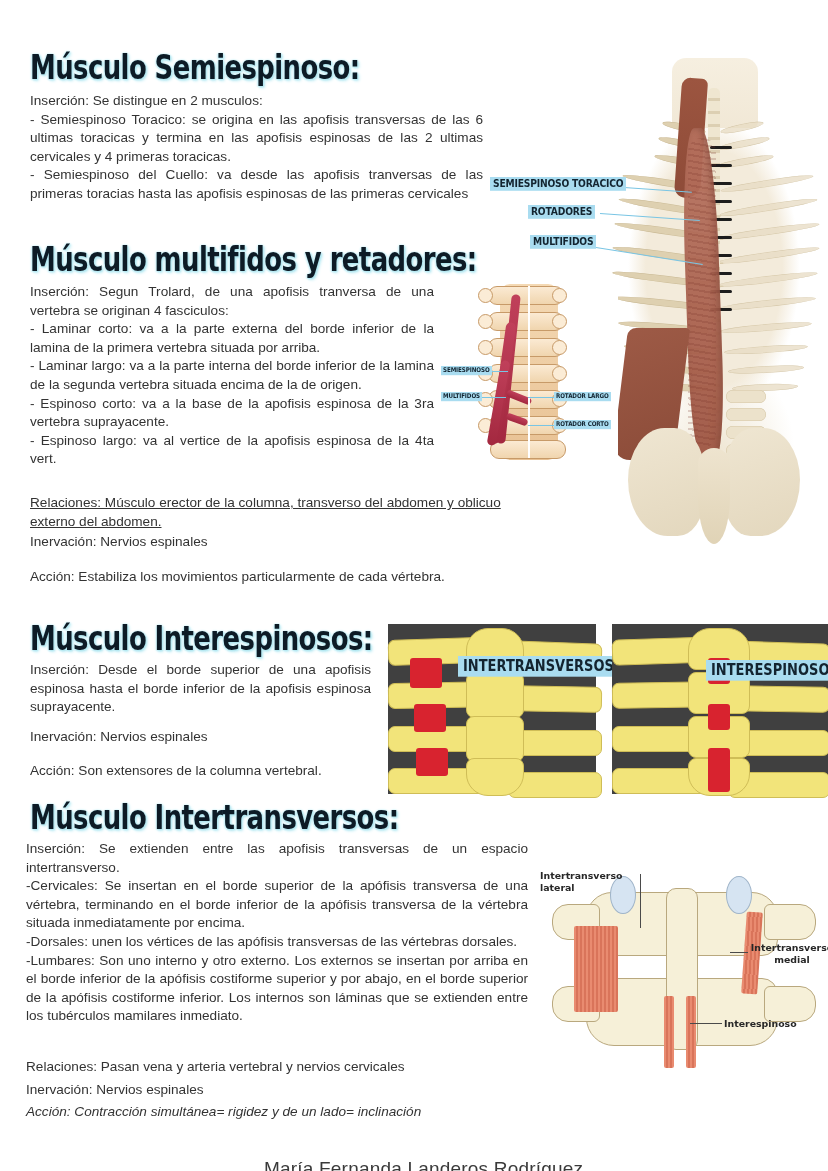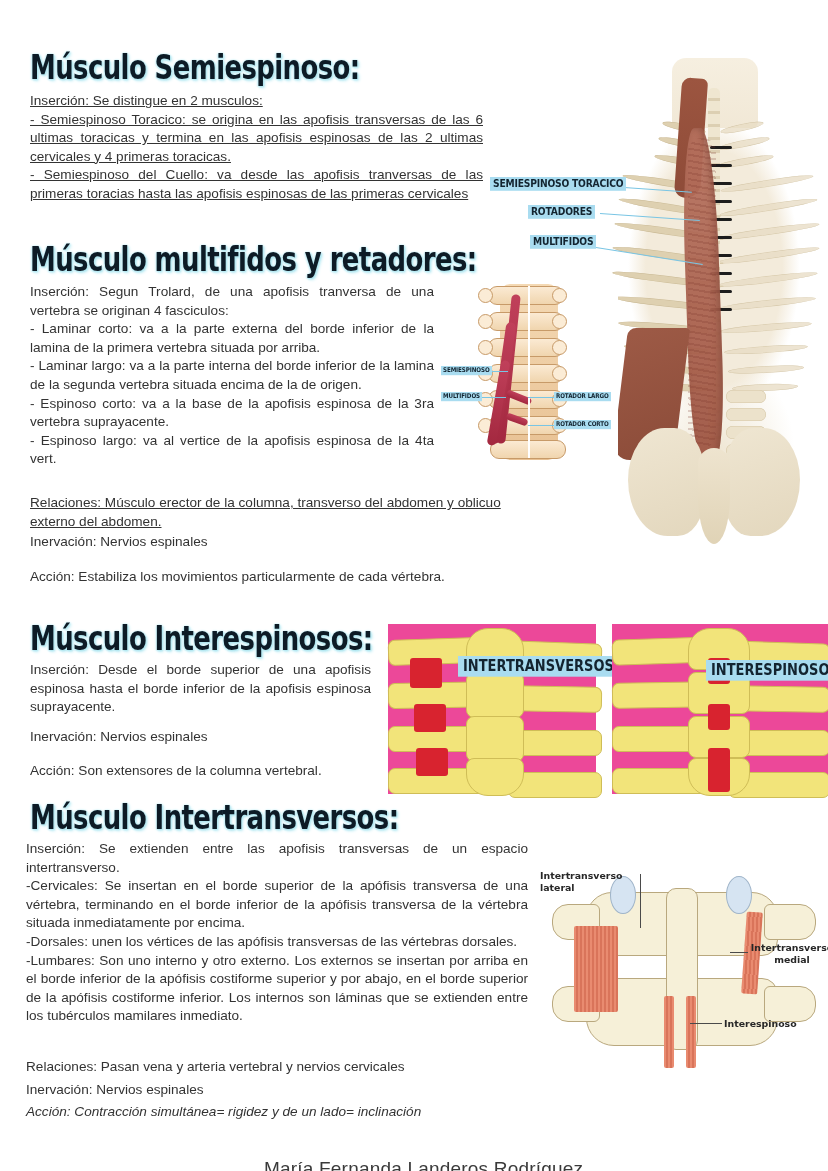--- a/index.html
+++ b/index.html
@@ -191,21 +191,21 @@
   #fig-mult .mus {
     position: absolute; background: linear-gradient(180deg,#c0405a,#a3283f);
     border-radius: 6px;
   }
   #fig-mult .midline {
     position: absolute; left: 86px; top: 10px; width: 2px; height: 172px;
     background: #ffffff;
   }
 
   
-  .yfig { position: absolute; top: 624px; height: 170px; background: #ec4899; }
+  .yfig { position: absolute; top: 624px; height: 170px; background: #404040; }
   #fig-yl { left: 388px; width: 208px; }
   #fig-yr { left: 612px; width: 216px; }
   .ybone {
     position: absolute; background: #f2e47a;
     border: 1.4px solid #cfbd57; border-radius: 7px;
   }
   .yred {
     position: absolute; background: #d8232f; border-radius: 3px;
   }
   .ystem {
@@ -228,21 +228,21 @@
     border-radius: 2px;
   }
 </style>
 </head>
 <body>
 
 <div class="page">
 
   <div class="heading" style="left:30px; top:48px;">Músculo Semiespinoso:</div>
 
-  <div class="para nowrapjust" style="left:30px; top:92px; width:453px; white-space:pre-line;text-decoration:underline;">Inserción: Se distingue en 2 musculos:
+  <div class="para nowrapjust" style="left:30px; top:92px; width:453px; white-space:pre-line;">Inserción: Se distingue en 2 musculos:
 - Semiespinoso Toracico: se origina en las apofisis transversas de las 6 ultimas toracicas y termina en las apofisis espinosas de las  2 ultimas cervicales y 4 primeras toracicas.
 - Semiespinoso del Cuello: va desde las apofisis tranversas de las  primeras toracias hasta las apofisis espinosas de las primeras cervicales</div>
 
   <div class="heading" style="left:30px; top:240px;">Músculo multifidos y retadores:</div>
 
   <div class="para nowrapjust" style="left:30px; top:283px; width:404px; white-space:pre-line;">Inserción: Segun Trolard, de una apofisis tranversa de una vertebra se originan 4 fasciculos:
 - Laminar corto: va a la parte externa del borde inferior de la lamina de la primera vertebra situada por arriba.
 - Laminar largo: va a la parte interna del borde inferior de la lamina de la segunda vertebra situada encima de la de origen.
 - Espinoso corto: va a la base de la apofisis espinosa de la 3ra vertebra suprayacente.
 - Espinoso largo: va al vertice de la apofisis espinosa de la 4ta vert.</div>

